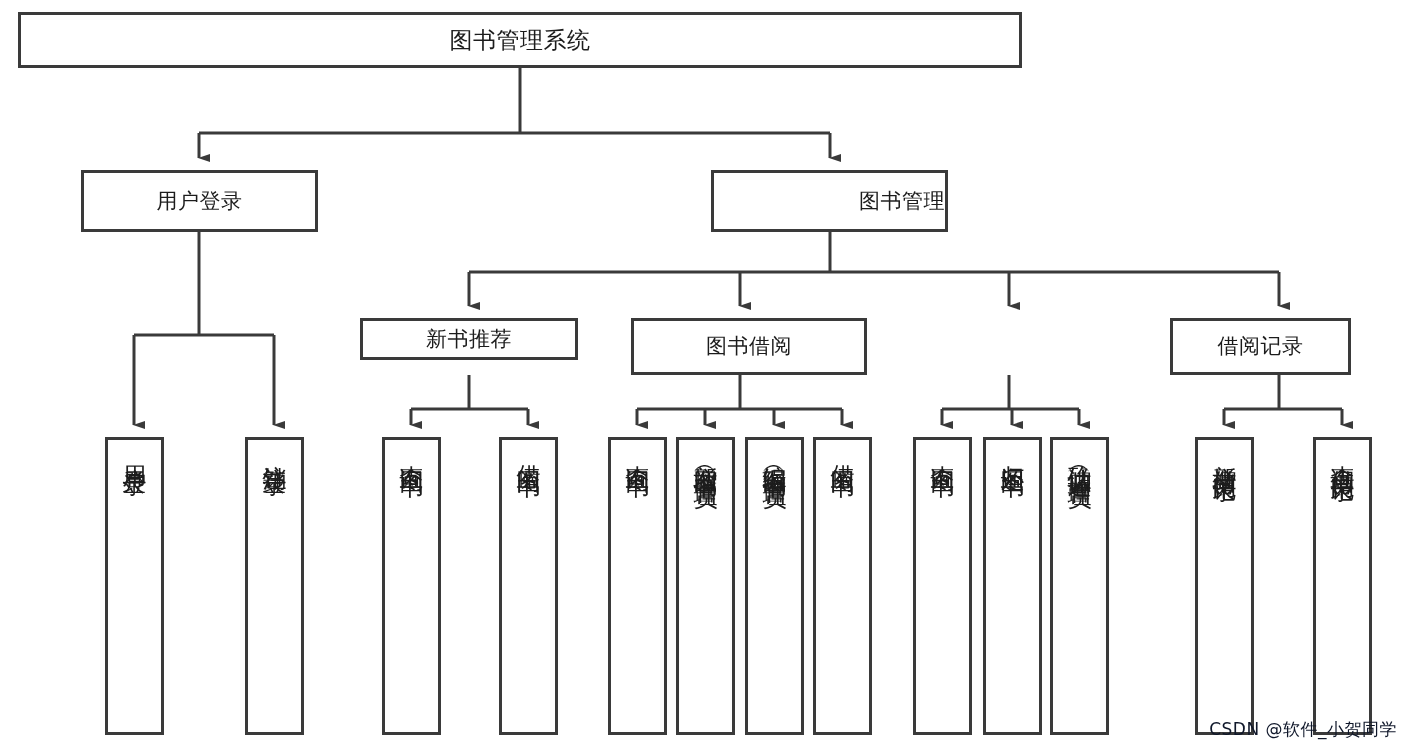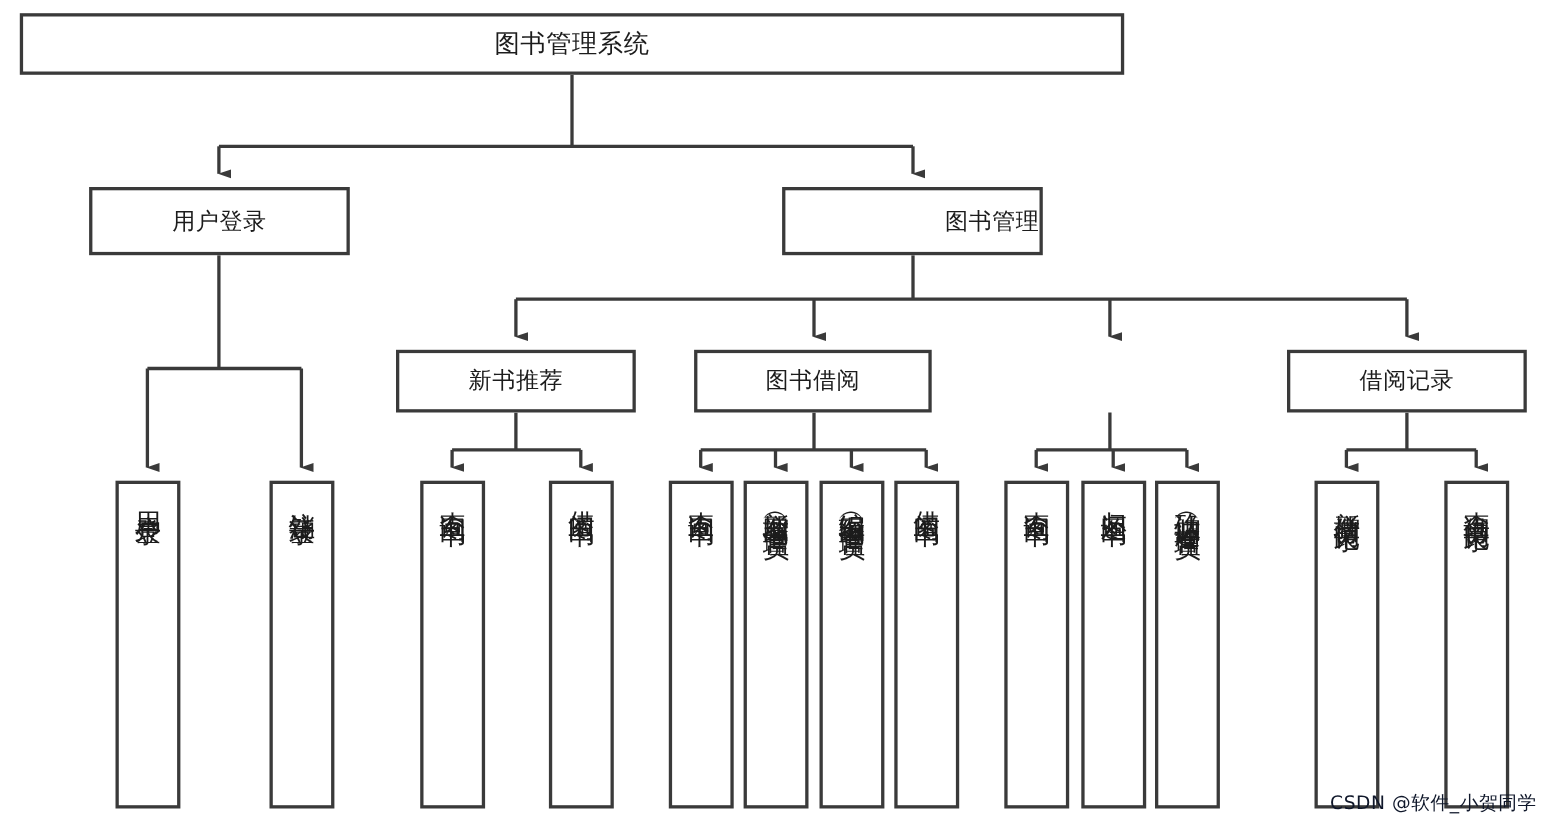--- a/index.html
+++ b/index.html
@@ -125,27 +125,27 @@
     <span class="label">图书管理系统</span>
   </div>
 
   <div class="node" style="left:81px; top:170px; width:237px; height:62px;">
     <span class="label">用户登录</span>
   </div>
   <div class="node" style="left:711px; top:170px; width:237px; height:62px;justify-content:flex-end;">
     <span class="label">图书管理</span>
   </div>
 
-  <div class="node" style="left:360px; top:318px; width:218px; height:57px;">
+  <div class="node" style="left:360px; top:318px; width:218px; height:42px;">
     <span class="label">新书推荐</span>
   </div>
-  <div class="node" style="left:631px; top:318px; width:216px; height:57px;">
+  <div class="node" style="left:631px; top:318px; width:236px; height:57px;">
     <span class="label">图书借阅</span>
   </div>
-  <div class="node" style="left:1170px; top:318px; width:218px; height:57px;">
+  <div class="node" style="left:1170px; top:318px; width:181px; height:57px;">
     <span class="label">借阅记录</span>
   </div>
 
   <div class="node vertical" style="left:105px; top:437px; width:59px; height:298px;">
     <span class="label">用户登录</span>
   </div>
   <div class="node vertical" style="left:245px; top:437px; width:59px; height:298px;">
     <span class="label">注销登录</span>
   </div>
 

